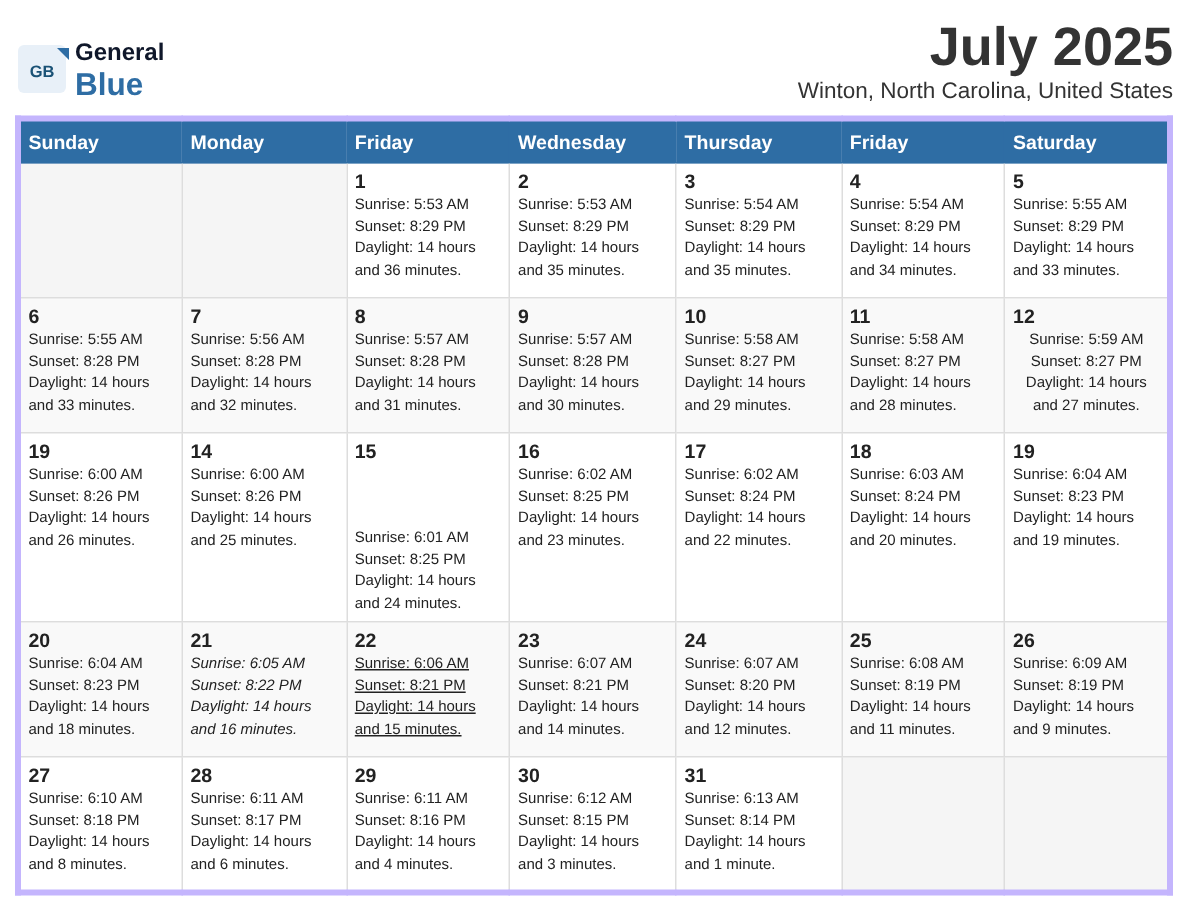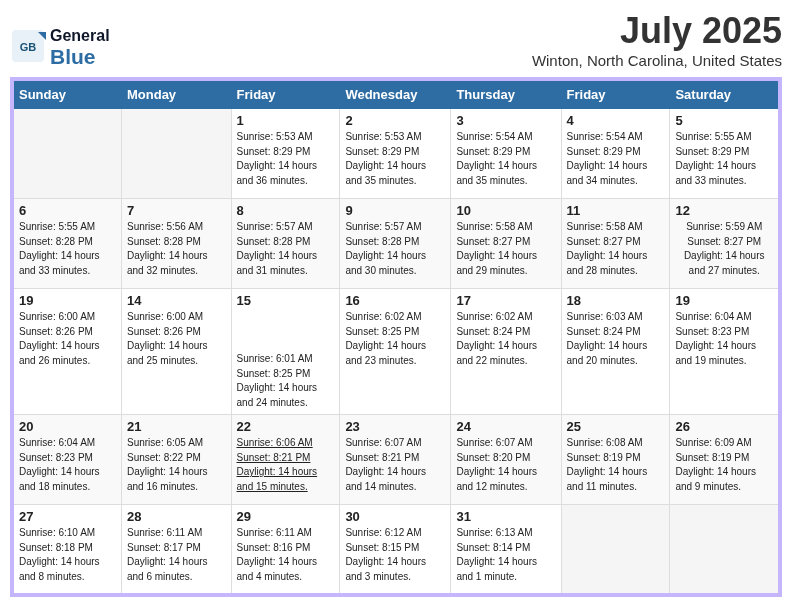--- a/index.html
+++ b/index.html
@@ -256,21 +256,21 @@
       <tr class="row-shaded">
         <td>
           <span class="day-num">20</span>
           <div class="day-info" style="white-space: pre-line;">Sunrise: 6:04 AM
 Sunset: 8:23 PM
 Daylight: 14 hours
 and 18 minutes.</div>
         </td>
         <td>
           <span class="day-num">21</span>
-          <div class="day-info" style="white-space: pre-line;">Sunrise: 6:05 AM
+          <div class="day-info" style="white-space: pre-line; font-style: italic;">Sunrise: 6:05 AM
 Sunset: 8:22 PM
 Daylight: 14 hours
 and 16 minutes.</div>
         </td>
         <td>
           <span class="day-num">22</span>
           <div class="day-info" style="white-space: pre-line; text-decoration: underline;">Sunrise: 6:06 AM
 Sunset: 8:21 PM
 Daylight: 14 hours
 and 15 minutes.</div>

